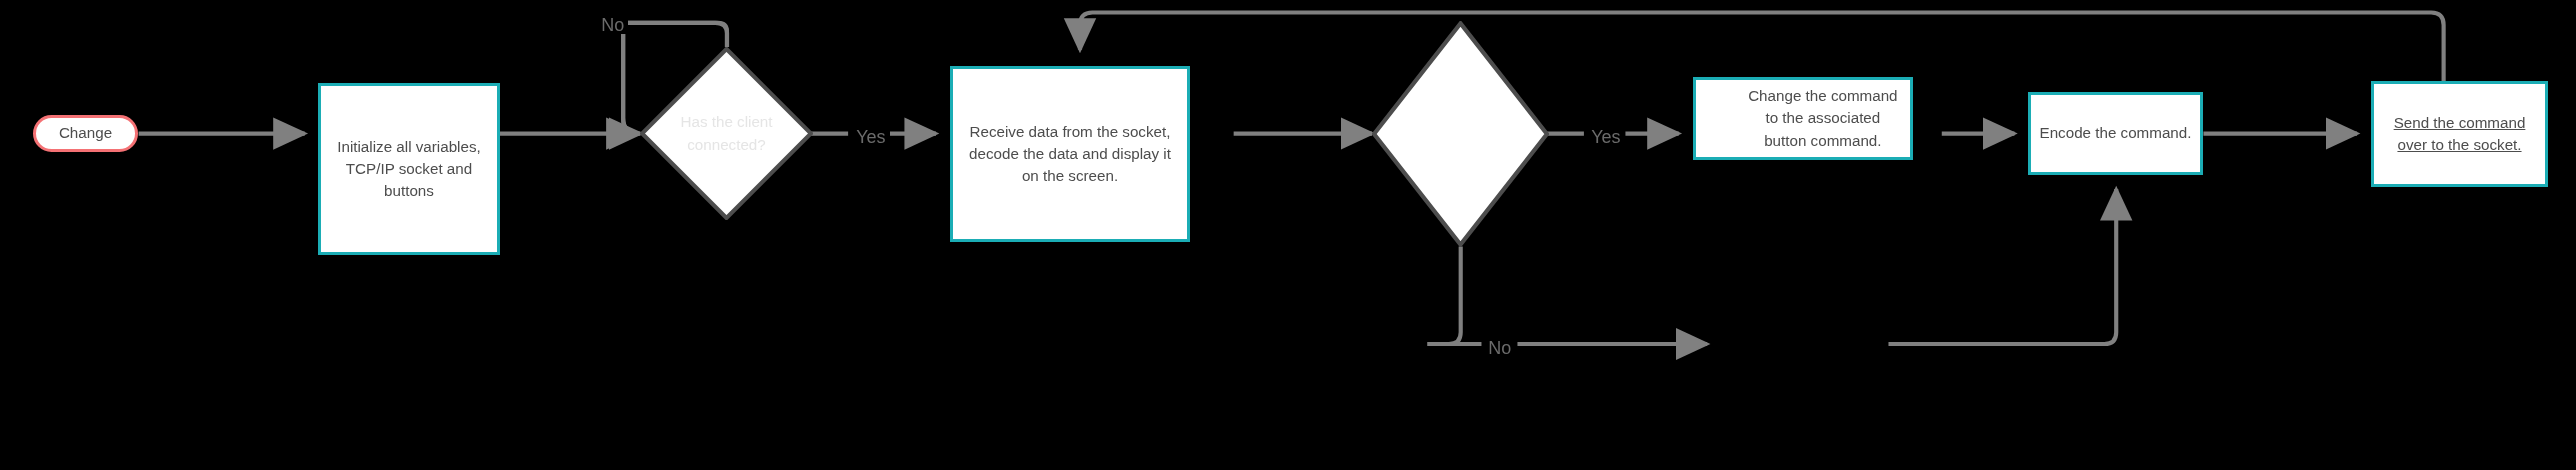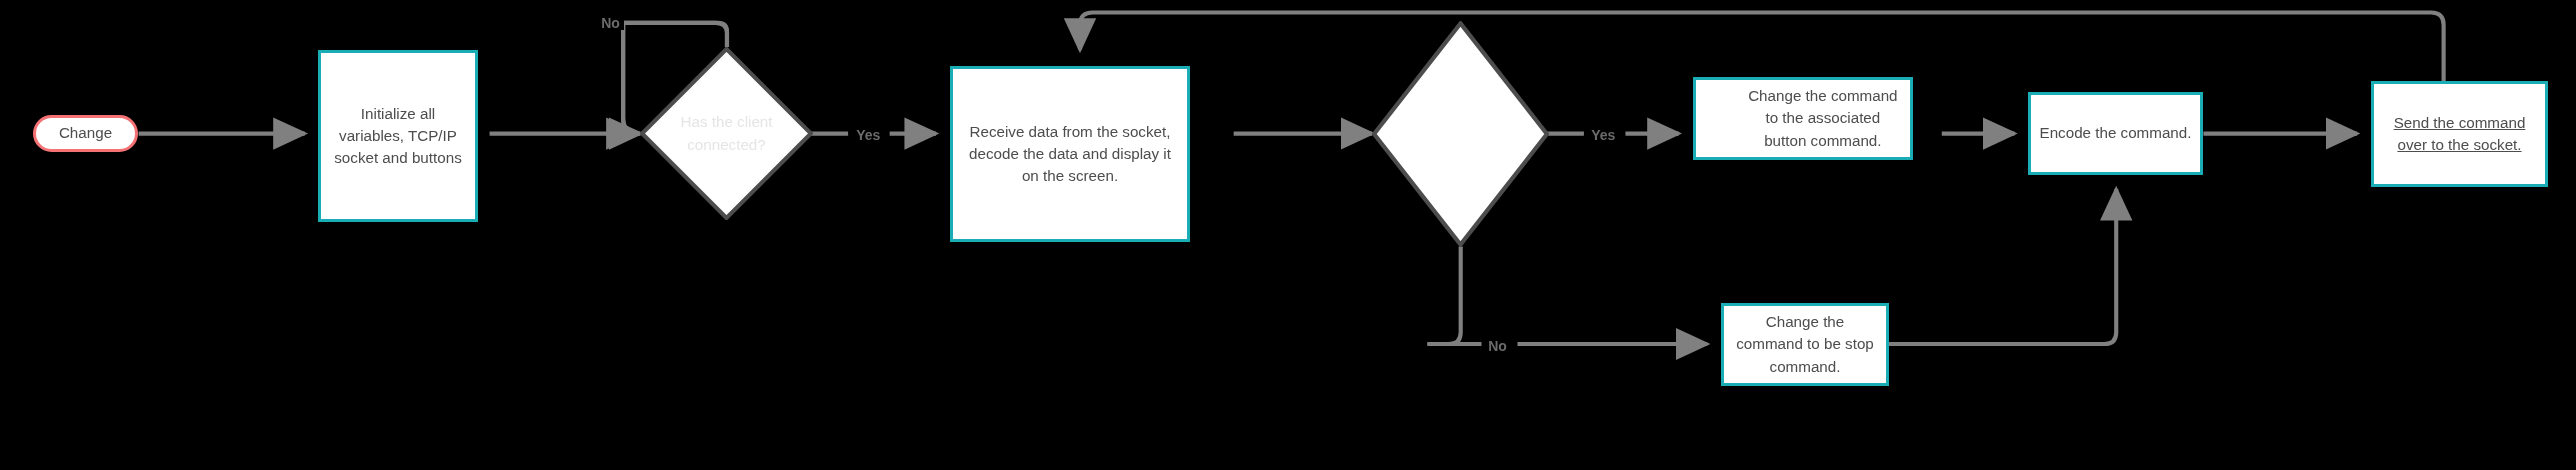--- a/index.html
+++ b/index.html
@@ -5,21 +5,21 @@
   html,body{margin:0;padding:0;background:#000;}
   body{width:2576px;height:470px;overflow:hidden;font-family:"Liberation Sans",sans-serif;}
   #canvas{position:relative;width:2576px;height:470px;background:#000;}
   svg#wires{position:absolute;left:0;top:0;width:2576px;height:470px;}
   .node{position:absolute;box-sizing:border-box;background:#ffffff;display:flex;align-items:center;justify-content:center;text-align:center;color:#4d4d4d;font-size:15.2px;line-height:1.45;padding:4.2px 8.3px;}
   .proc{border:3.5px solid #1badb5;}
   .term{border:3.5px solid #f47174;border-radius:42px;}
   .diamond{position:absolute;display:flex;align-items:center;justify-content:center;text-align:center;}
   .diamond svg{position:absolute;left:0;top:0;}
   .diamond .dtext{position:relative;color:#e5e5e5;font-size:15.2px;line-height:1.45;z-index:2;width:85%;}
-  .elabel{position:absolute;color:#6b6b6b;font-size:14px;background:#000;padding:0 4.2px;line-height:1;font-weight:bold;}
+  .elabel{position:absolute;color:#6b6b6b;font-size:18px;background:#000;padding:0 4.2px;line-height:1;}
 </style>
 </head>
 <body>
 
 <div id="canvas">
 
   <svg id="wires" viewBox="0 0 3721 679" xmlns="http://www.w3.org/2000/svg">
     <defs>
       <marker id="ah" markerWidth="9" markerHeight="9" refX="7.6" refY="4.5" orient="auto" markerUnits="strokeWidth">
         <path d="M0,0.6 L8.4,4.5 L0,8.4 z" fill="#808080"></path>
@@ -55,21 +55,21 @@
       <path d="M2192,497 L2466,497" marker-end="url(#ah)"></path>
 
       <path d="M2728,497 L3040,497 Q3057,497 3057,480 L3057,273" marker-end="url(#ah)"></path>
     </g>
   </svg>
 
   <div class="node term" style="left:33px;top:115px;width:105px;height:37px;">
     <span>Change</span>
   </div>
 
-  <div class="node proc" style="left:318px;top:50px;width:160px;height:172px;">
+  <div class="node proc" style="left:318px;top:83px;width:182px;height:172px;">
     <span>Initialize all variables, TCP/IP socket and buttons</span>
   </div>
 
   <div class="diamond" style="left:640px;top:47px;width:173px;height:173px;">
     <svg width="173" height="173" viewBox="0 0 250 250">
       <polygon points="125,3 247,125 125,247 3,125" fill="#ffffff" stroke="#4d4d4d" stroke-width="6"></polygon>
     </svg>
     <span class="dtext">Has the client connected?</span>
   </div>
 
@@ -88,23 +88,20 @@
   </div>
 
   <div class="node proc" style="left:2028px;top:92px;width:175px;height:83px;">
     <span>Encode the command.</span>
   </div>
 
   <div class="node proc" style="left:2371px;top:81px;width:177px;height:106px;text-decoration:underline;">
     <span>Send the command over to the socket.</span>
   </div>
 
-  <div class="node proc" style="left:1721px;top:303px;width:168px;height:83px;">
-    <span>Change the command to be stop command.</span>
-  </div>
 
   <span class="elabel" style="left:597px;top:16px;">No</span>
   <span class="elabel" style="left:852px;top:128px;">Yes</span>
   <span class="elabel" style="left:1587px;top:128px;">Yes</span>
   <span class="elabel" style="left:1484px;top:339px;">No</span>
 
 </div>
 
 
 </body></html>

